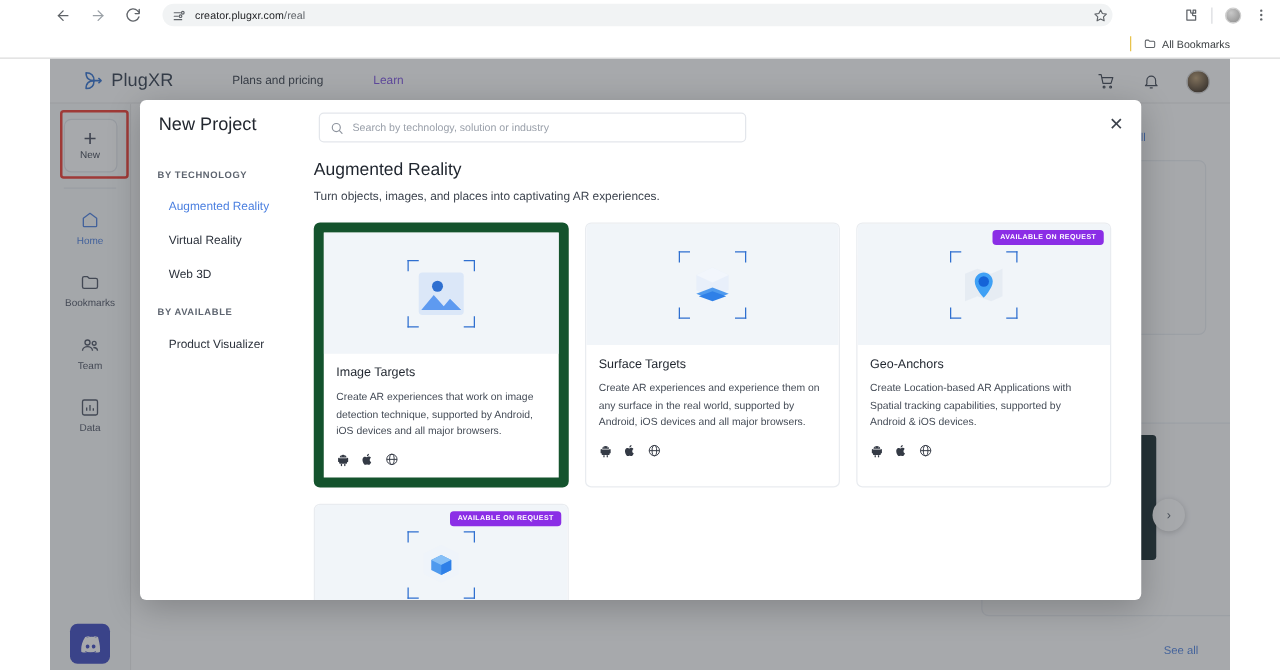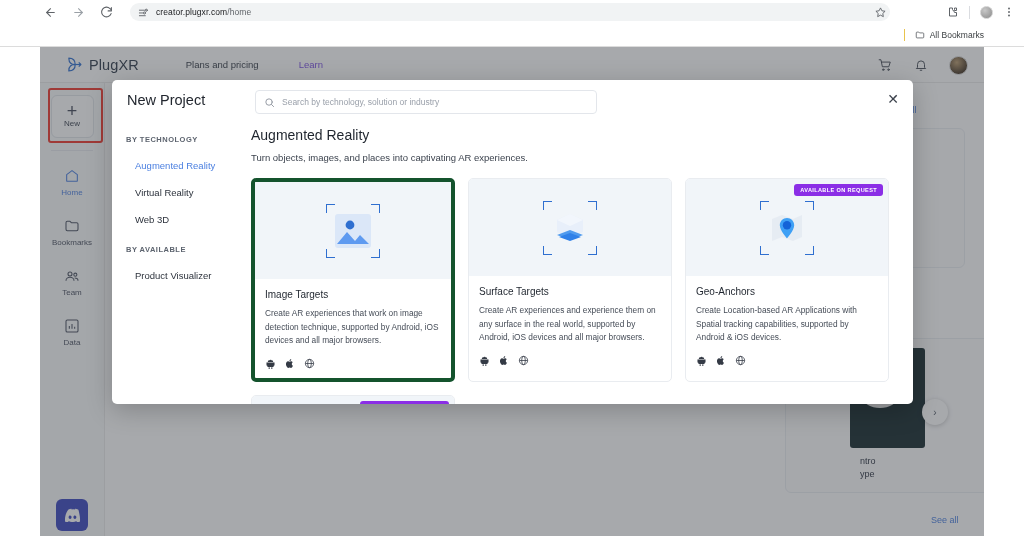--- a/index.html
+++ b/index.html
@@ -119,21 +119,21 @@
   }
   .white-blob { position:absolute; background:#f0f0ef; border-radius:50%; }
 
   .dim-overlay {
     position:absolute; left:40px; top:47px; width:944px; height:489px;
     background:rgba(60,64,70,.45);
   }
 
   
   .modal {
-    position:absolute; left:112px; top:80px; width:801px; height:324px;
+    position:absolute; left:112px; top:80px; width:801px; height:400px;
     background:#ffffff; border-radius:5px; overflow:hidden;
     box-shadow:0 6px 26px rgba(0,0,0,.22);
   }
   .modal-top { position:relative; height:47px; }
   .modal-title {
     position:absolute; left:15px; top:12px; font-size:14.5px; color:#22272f;
   }
   .search-wrap {
     position:absolute; left:143px; top:10px; width:342px; height:24px;
     border:1px solid #e3e6eb; border-radius:4px; display:flex; align-items:center;
@@ -161,21 +161,21 @@
 
   .modal-main { flex:1; padding-left:4px; position:relative; overflow:hidden; }
   .main-title { font-size:14px; color:#1f252e; margin-top:0px; }
   .main-sub { font-size:9.5px; color:#3c434e; margin-top:9px; }
 
   .grid { display:flex; gap:13px; margin-top:15px; flex-wrap:wrap; width:638px; }
   .card {
     width:204px; border:1px solid #e9ecf0; border-radius:5px;
     background:#fff; overflow:hidden; position:relative;
   }
-  .card.selected { border:4px solid #14532d; }
+  .card.selected { border:8px solid #14532d; }
   .card-hero {
     height:97px; background:#f1f5f9; position:relative;
     display:flex; align-items:center; justify-content:center;
   }
   .badge {
     position:absolute; right:5px; top:5px;
     background:#8b2ee6; color:#fff; font-size:5.6px; font-weight:bold;
     letter-spacing:.35px; padding:3px 6px; border-radius:3px;
   }
   .card-body { padding:10px 10px 9px 10px; }
@@ -217,21 +217,21 @@
         </svg>
     </div>
     <div class="omnibox">
       <svg class="site-icon" viewBox="0 0 24 24" fill="none" stroke="currentColor" stroke-width="2" stroke-linecap="round">
           <line x1="3" y1="7" x2="14" y2="7"></line>
           <line x1="3" y1="13" x2="10" y2="13"></line>
           <line x1="3" y1="19" x2="16" y2="19"></line>
           <circle cx="18" cy="7" r="2.3"></circle>
           <circle cx="14" cy="13" r="2.3"></circle>
         </svg>
-      <span class="url"><span>creator.plugxr.com</span><span class="path">/home</span></span>
+      <span class="url"><span>creator.plugxr.com</span><span class="path">/real</span></span>
     </div>
     <div class="nav-btn star-icon">
       <svg width="11" height="11" viewBox="0 0 24 24" fill="none" stroke="currentColor" stroke-width="2" stroke-linejoin="round">
           <polygon points="12 2 15.09 8.26 22 9.27 17 14.14 18.18 21.02 12 17.77 5.82 21.02 7 14.14 2 9.27 8.91 8.26 12 2"></polygon>
         </svg>
     </div>
     <div class="chrome-right">
       <div class="ci">
         <svg width="12" height="12" viewBox="0 0 24 24" fill="none" stroke="currentColor" stroke-width="2" stroke-linejoin="round">
             <path d="M5 4h6v3a2 2 0 1 0 4 0V4h4v5h-3a2 2 0 1 0 0 4h3v7H5z"></path>

